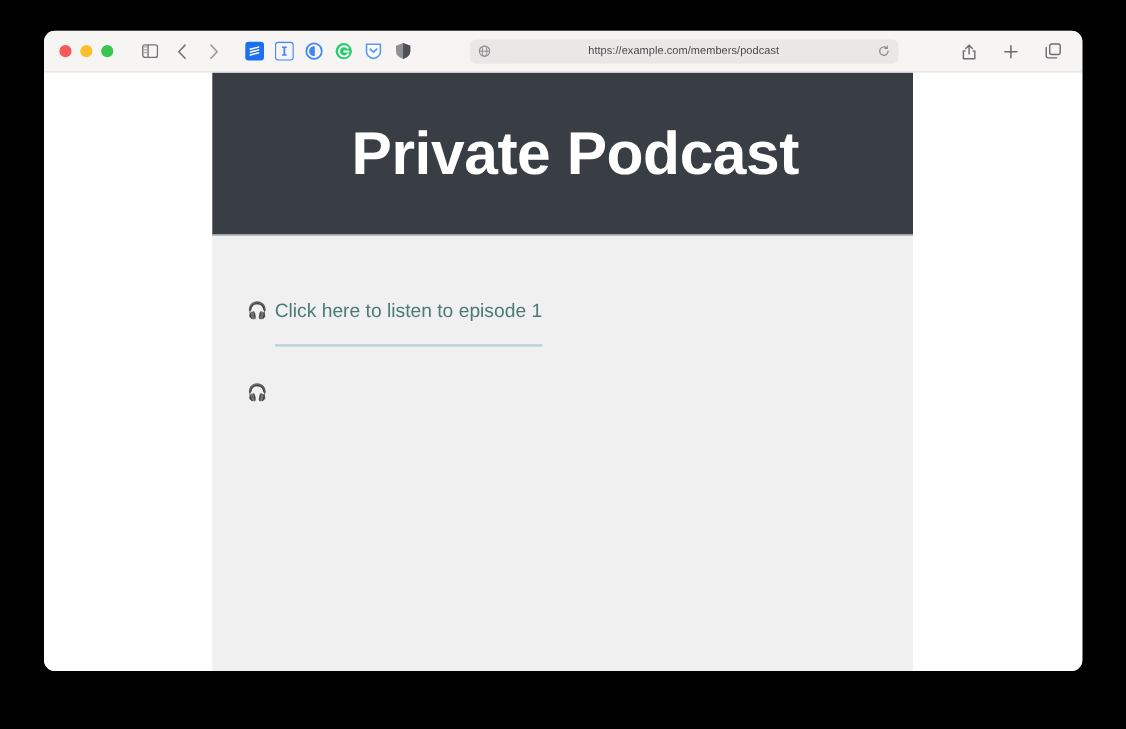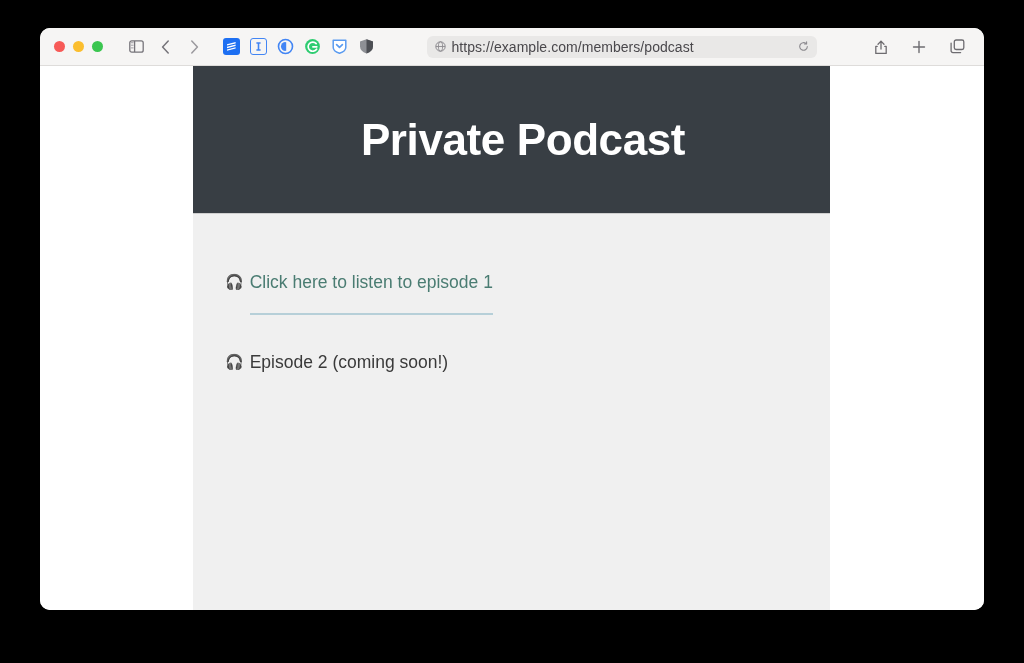--- a/index.html
+++ b/index.html
@@ -89,27 +89,28 @@
     border-radius: 6px;
     display: flex;
     align-items: center;
     padding: 0 8px;
     max-width: 390px;
     margin: 0 auto;
     position: relative;
   }
   .url-globe { margin-right: 6px; display: flex; align-items: center; color: #8c8a8f; }
   .url-text {
-    font-size: 14px;
+    font-size: 10px;
     color: #4a484c;
     letter-spacing: 0.05px;
     white-space: nowrap;
     overflow: hidden;
     text-overflow: ellipsis;
     flex: 1 1 auto;
+    text-align: center;
   }
   .url-reload { display: flex; align-items: center; color: #8c8a8f; margin-left: 6px; }
 
   .right-group {
     display: flex;
     align-items: center;
     gap: 12px;
     margin-left: 16px;
     color: #6e6c70;
   }
@@ -134,21 +135,21 @@
   .page-header {
     background: #383e44;
     height: 148px;
     display: flex;
     align-items: center;
     justify-content: center;
     border-bottom: 1px solid #cfcfcf;
   }
   .page-title {
     color: #ffffff;
-    font-size: 44px;
+    font-size: 55px;
     font-weight: bold;
     letter-spacing: -0.4px;
     line-height: 1;
     margin-left: 23px;
   }
 
   .page-body {
     padding: 57px 0 0 32px;
   }
 
@@ -314,21 +315,20 @@
 
       <div class="page-body">
 
         <div class="episode-line">
           <span class="headphone-icon">🎧</span>
           <a class="episode-link">Click here to listen to episode 1</a>
         </div>
 
         <div class="episode-line">
           <span class="headphone-icon">🎧</span>
-          <span class="episode-static">Episode 2 (coming soon!)</span>
         </div>
 
       </div>
 
     </div>
   </div>
 
 </div>
 
 </body></html>

